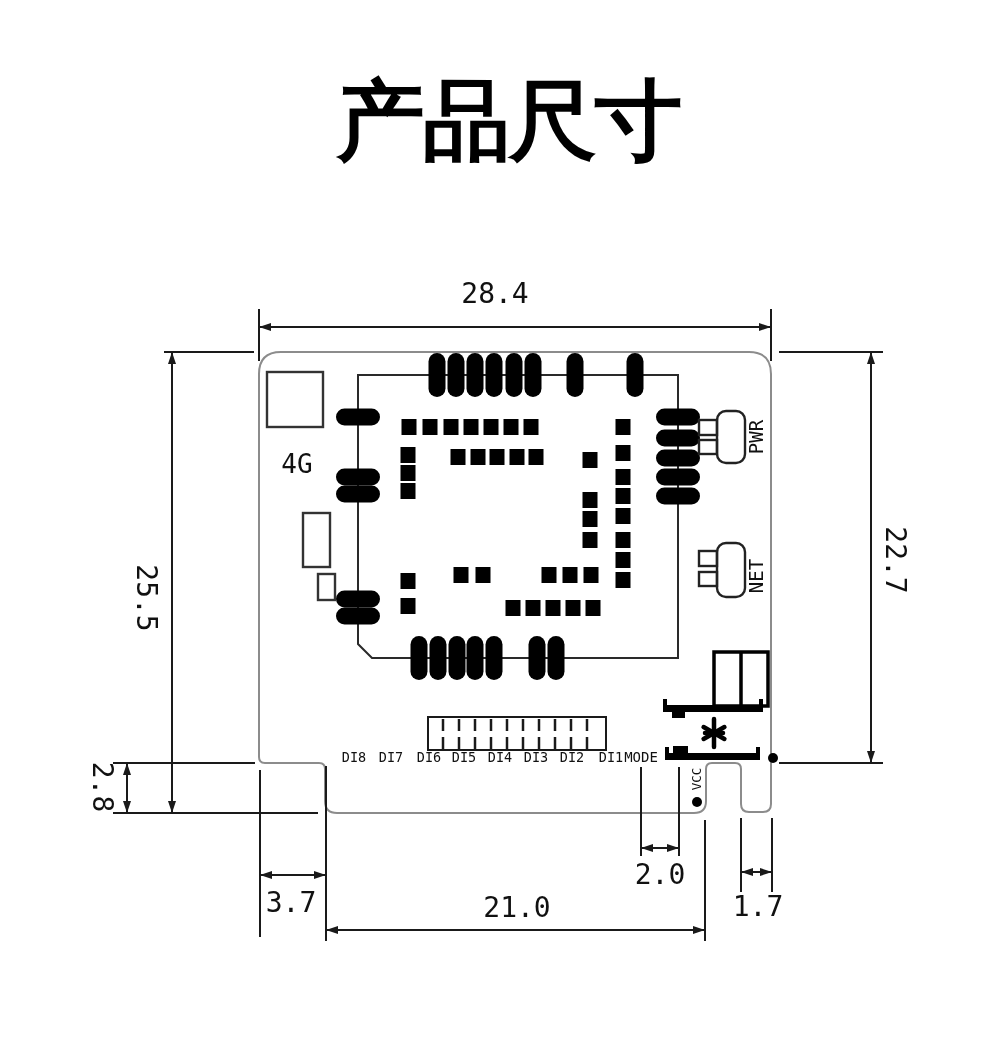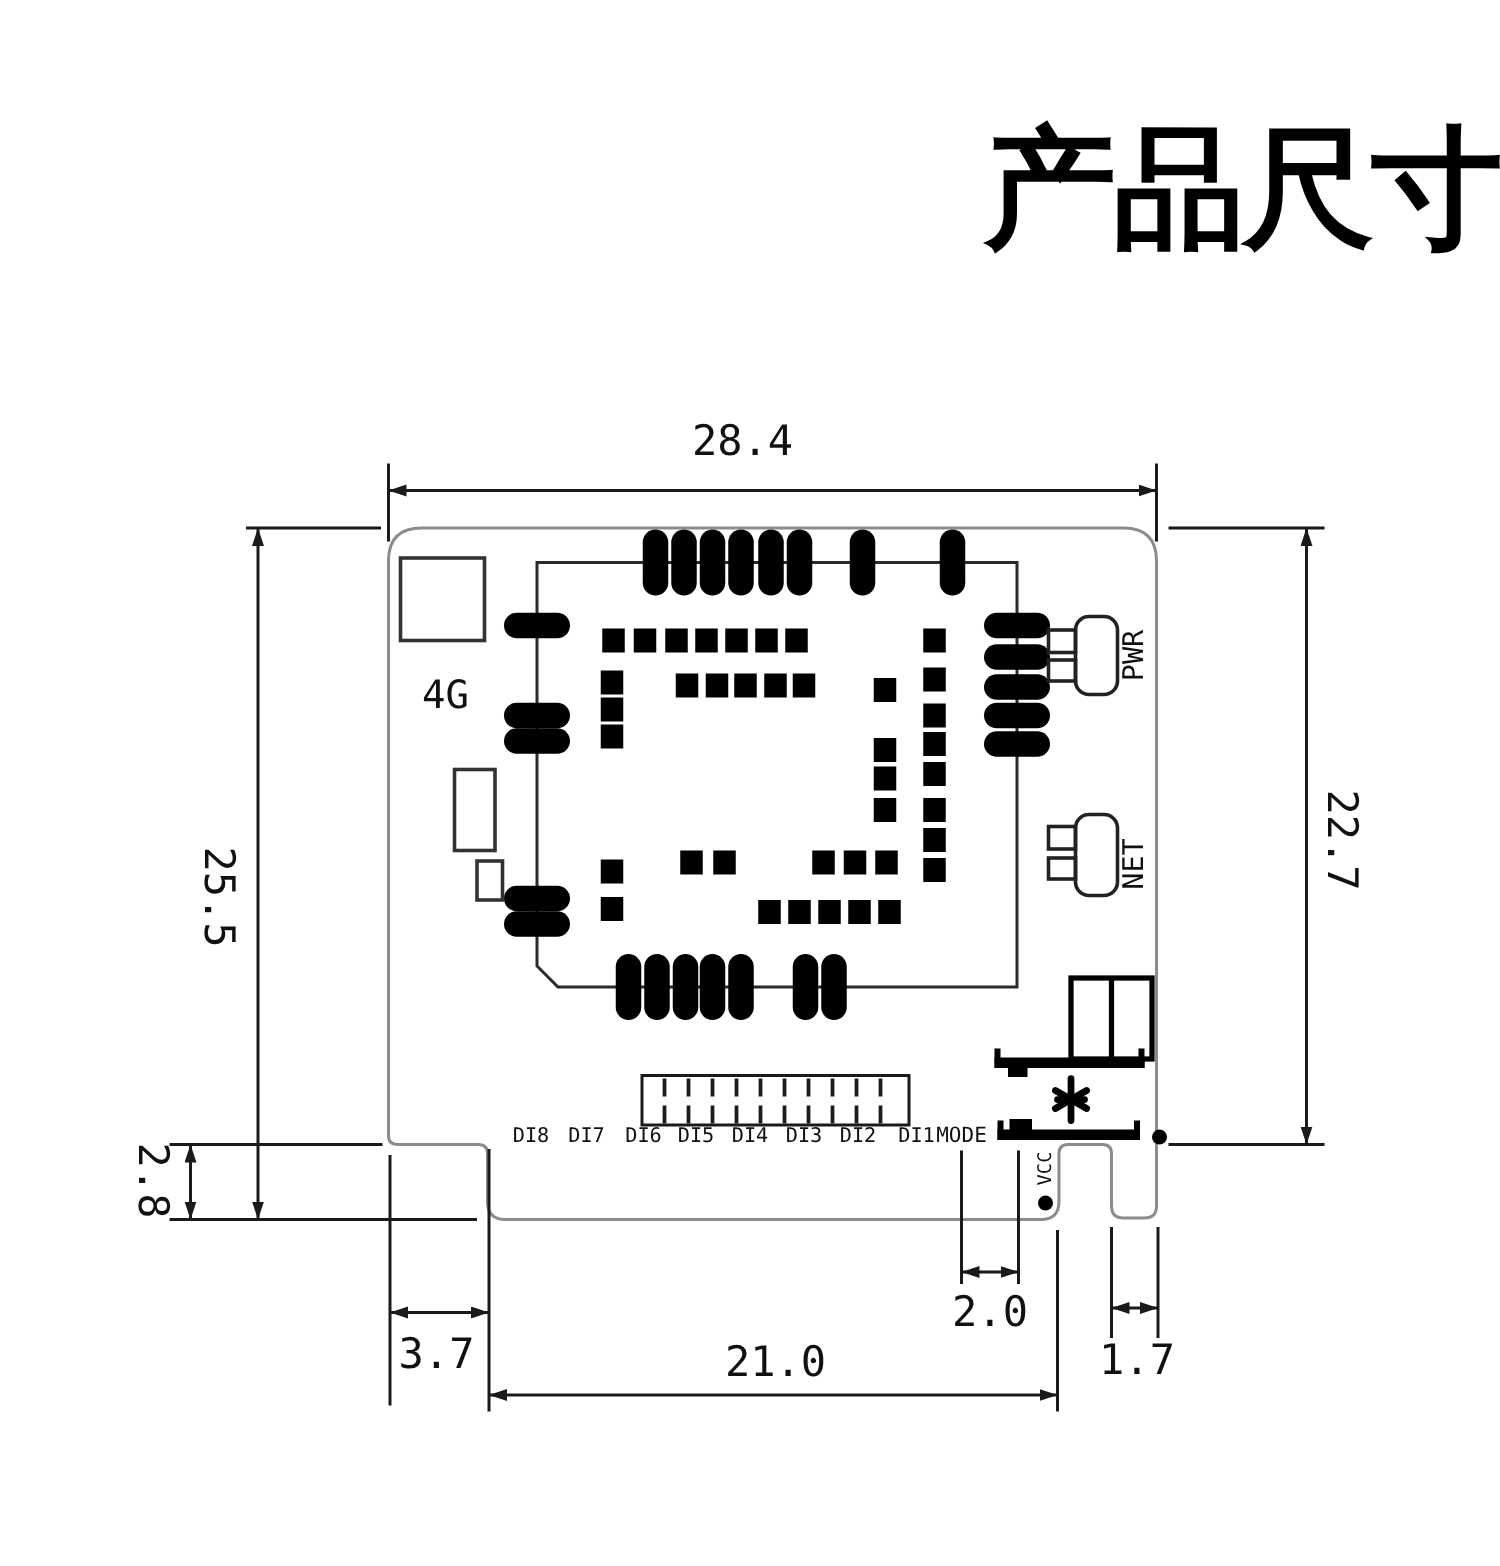--- a/index.html
+++ b/index.html
@@ -1,19 +1,19 @@
 <!DOCTYPE html>
 <html><head>
 <meta charset="utf-8">
 <style>
   html,body{margin:0;padding:0;background:#fff;}
   body{width:1000px;height:1044px;position:relative;overflow:hidden;
        font-family:"DejaVu Sans Mono", monospace;}
-  .title{position:absolute;left:17px;right:0;top:80px;text-align:right;
-         font-family:Liberation Serif, serif;font-weight:900;
+  .title{position:absolute;left:17px;right:0;top:80px;text-align:center;
+         font-family:Liberation Mono, monospace;font-weight:900;
          font-size:88px;line-height:1.1;color:#000;letter-spacing:-2px;}
   svg.drawing{position:absolute;left:0;top:0;}
   .board{fill:none;stroke:#8c8c8c;stroke-width:2;}
   .module{fill:none;stroke:#2a2a2a;stroke-width:2;}
   .comp{fill:none;stroke:#333;stroke-width:2.4;}
   .comp-thick{fill:none;stroke:#000;stroke-width:3.5;}
   .led{fill:none;stroke:#222;stroke-width:2.4;}
   .ink{stroke:#1a1a1a;stroke-width:2;fill:none;}
   .dim-text{font-family:"DejaVu Sans Mono", monospace;font-size:28px;fill:#111;}
   .lbl{font-family:"DejaVu Sans Mono", monospace;fill:#111;}

